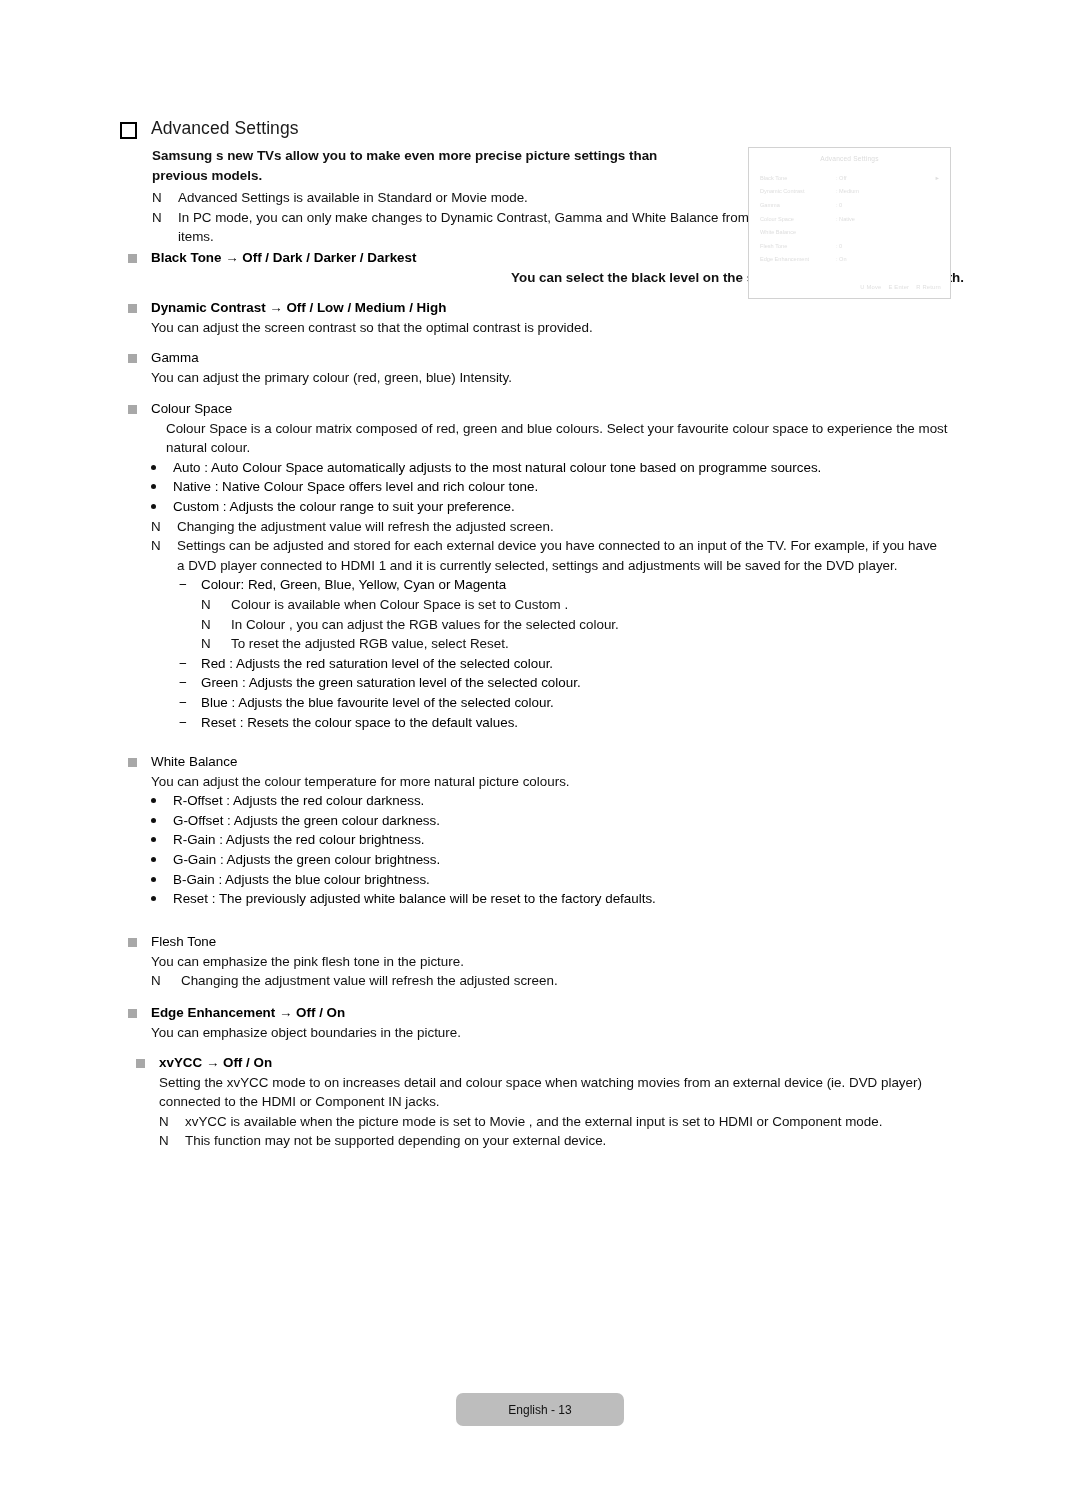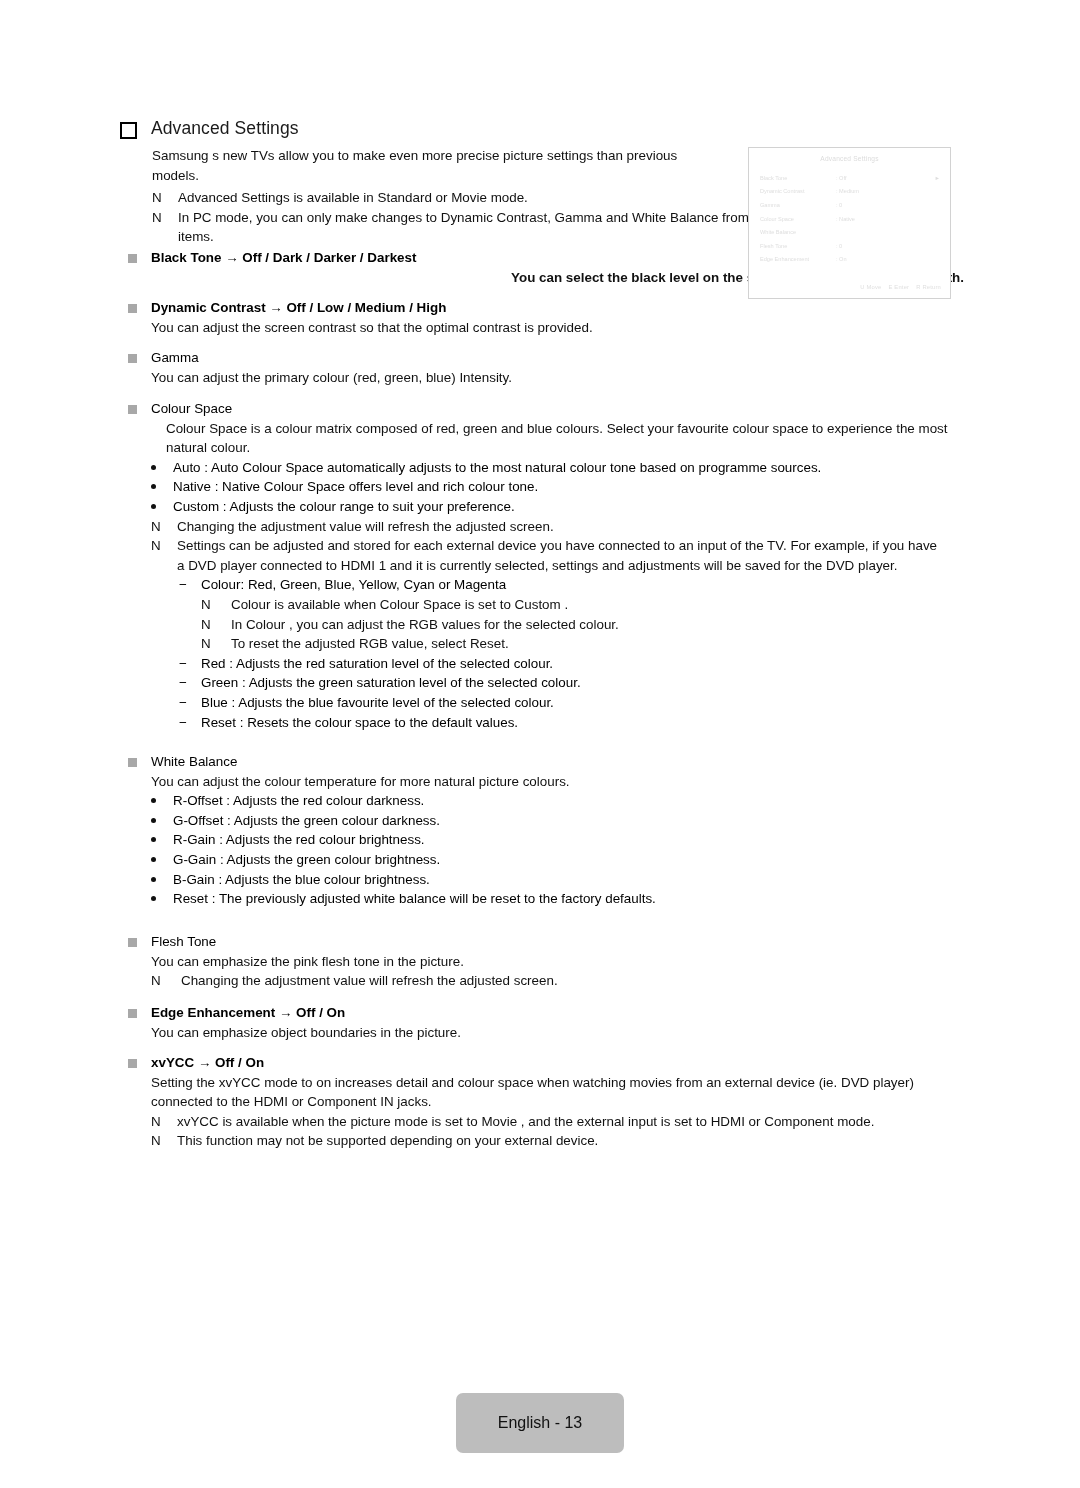--- a/index.html
+++ b/index.html
@@ -50,21 +50,21 @@
     position: absolute;
     left: 152px;
     width: 800px;
   }
   p.para {
     margin: 0;
     font-size: 13.4px;
     line-height: 19.6px;
     color: #111;
   }
-  p.para.narrow { width: 548px; }
+  p.para.narrow { width: 548px; font-weight: bold; }
   p.para.wide   { width: 800px; }
 
   
   .note {
     display: flex;
     font-size: 13.4px;
     line-height: 19.6px;
     color: #111;
   }
   .note .marker {
@@ -166,27 +166,27 @@
     display: flex;
     gap: 7px;
   }
 
   
   .footer-tag {
     position: absolute;
     left: 456px;
     top: 1393px;
     width: 168px;
-    height: 60px;
+    height: 33px;
     background: #bdbdbd;
     border-radius: 7px;
     display: flex;
     align-items: center;
     justify-content: center;
-    font-size: 16px;
+    font-size: 12px;
     color: #111;
   }
 </style>
 </head>
 <body>
 
 <div class="page">
 
   <div class="section-title-row">
     <span class="hollow-square"></span>
@@ -345,21 +345,21 @@
   </div>
 
   <div class="body-col" style="left:128px; top:1003px; width:820px;">
     <div class="sq-head">
       <span class="sq-bullet"></span>
       <span class="label bold">Edge Enhancement → Off / On</span>
     </div>
     <p class="para wide" style="margin-left:23px;">You can emphasize object boundaries in the picture.</p>
   </div>
 
-  <div class="body-col" style="left:128px; top:1053px; width:830px;">
+  <div class="body-col" style="left:136px; top:1053px; width:830px;">
     <div class="sq-head">
       <span class="sq-bullet"></span>
       <span class="label bold">xvYCC → Off / On</span>
     </div>
     <p class="para wide" style="margin-left:23px; width:808px;">Setting the xvYCC mode to on increases detail and colour space when watching movies from an external device (ie. DVD player) connected to the HDMI or Component IN jacks.</p>
     <div style="margin-left:23px;">
       <div class="note">
         <span class="marker">N</span>
         <span class="txt">xvYCC is available when the picture mode is set to Movie , and the external input is set to HDMI or Component mode.</span>
       </div>

